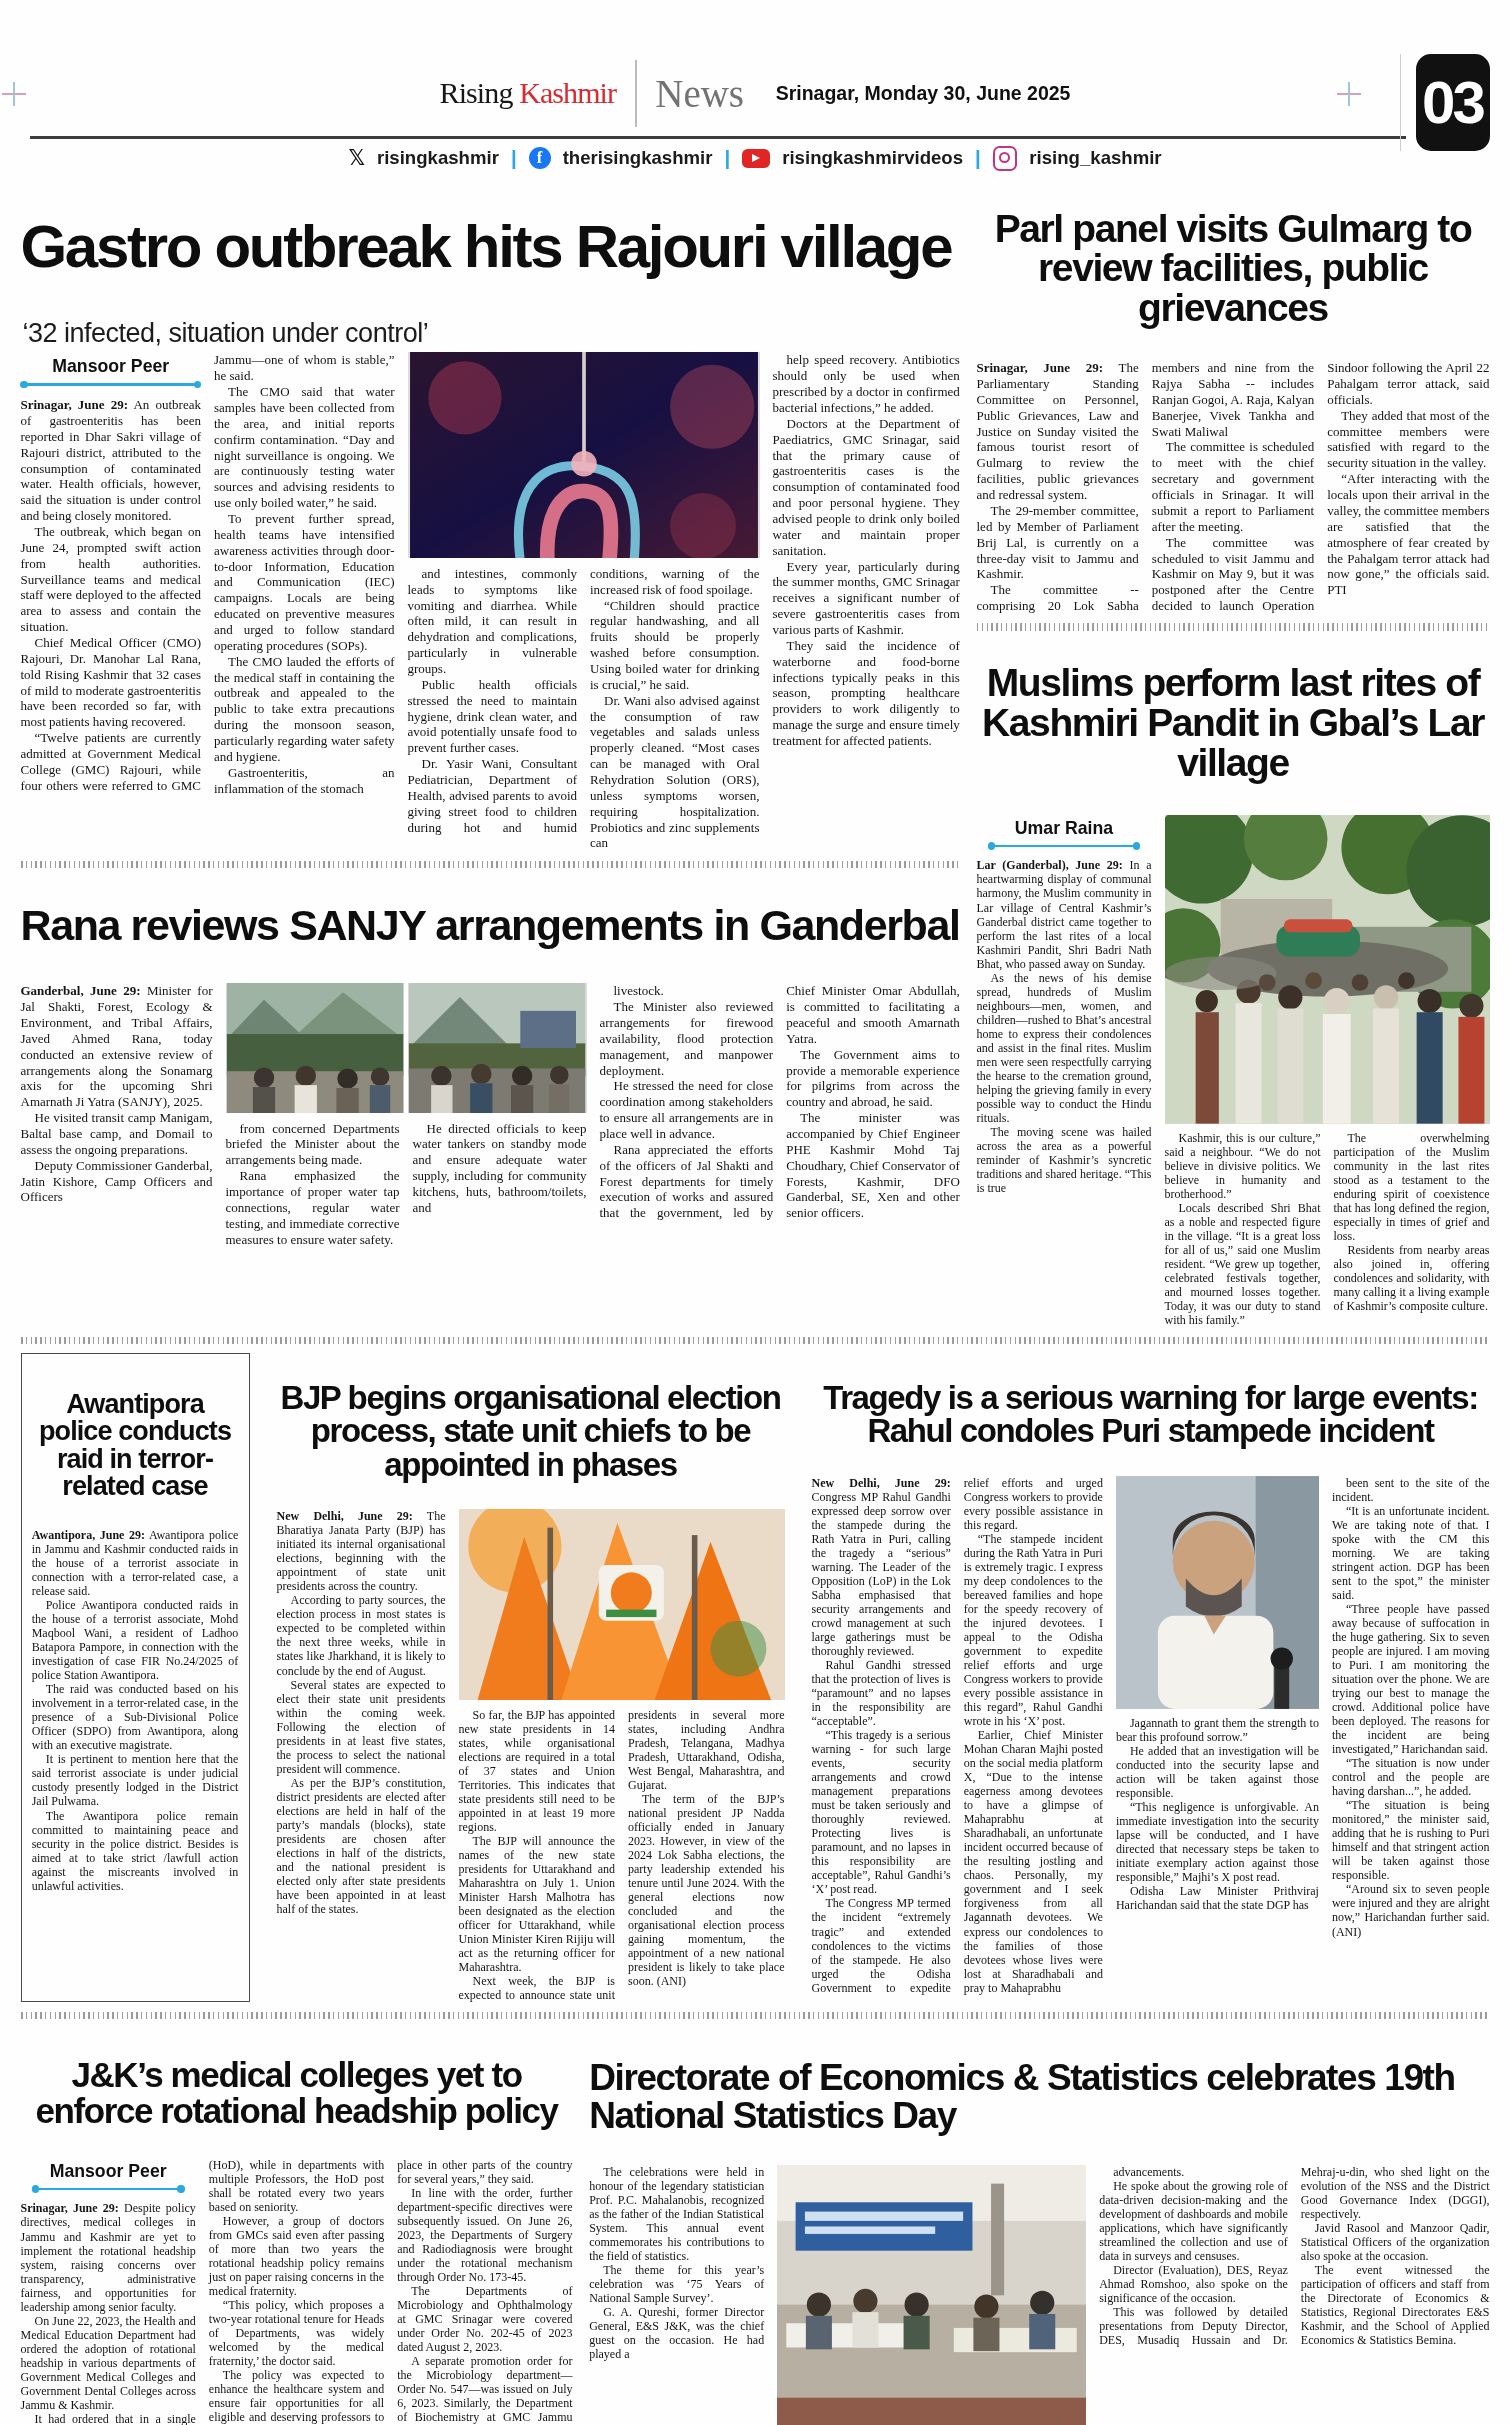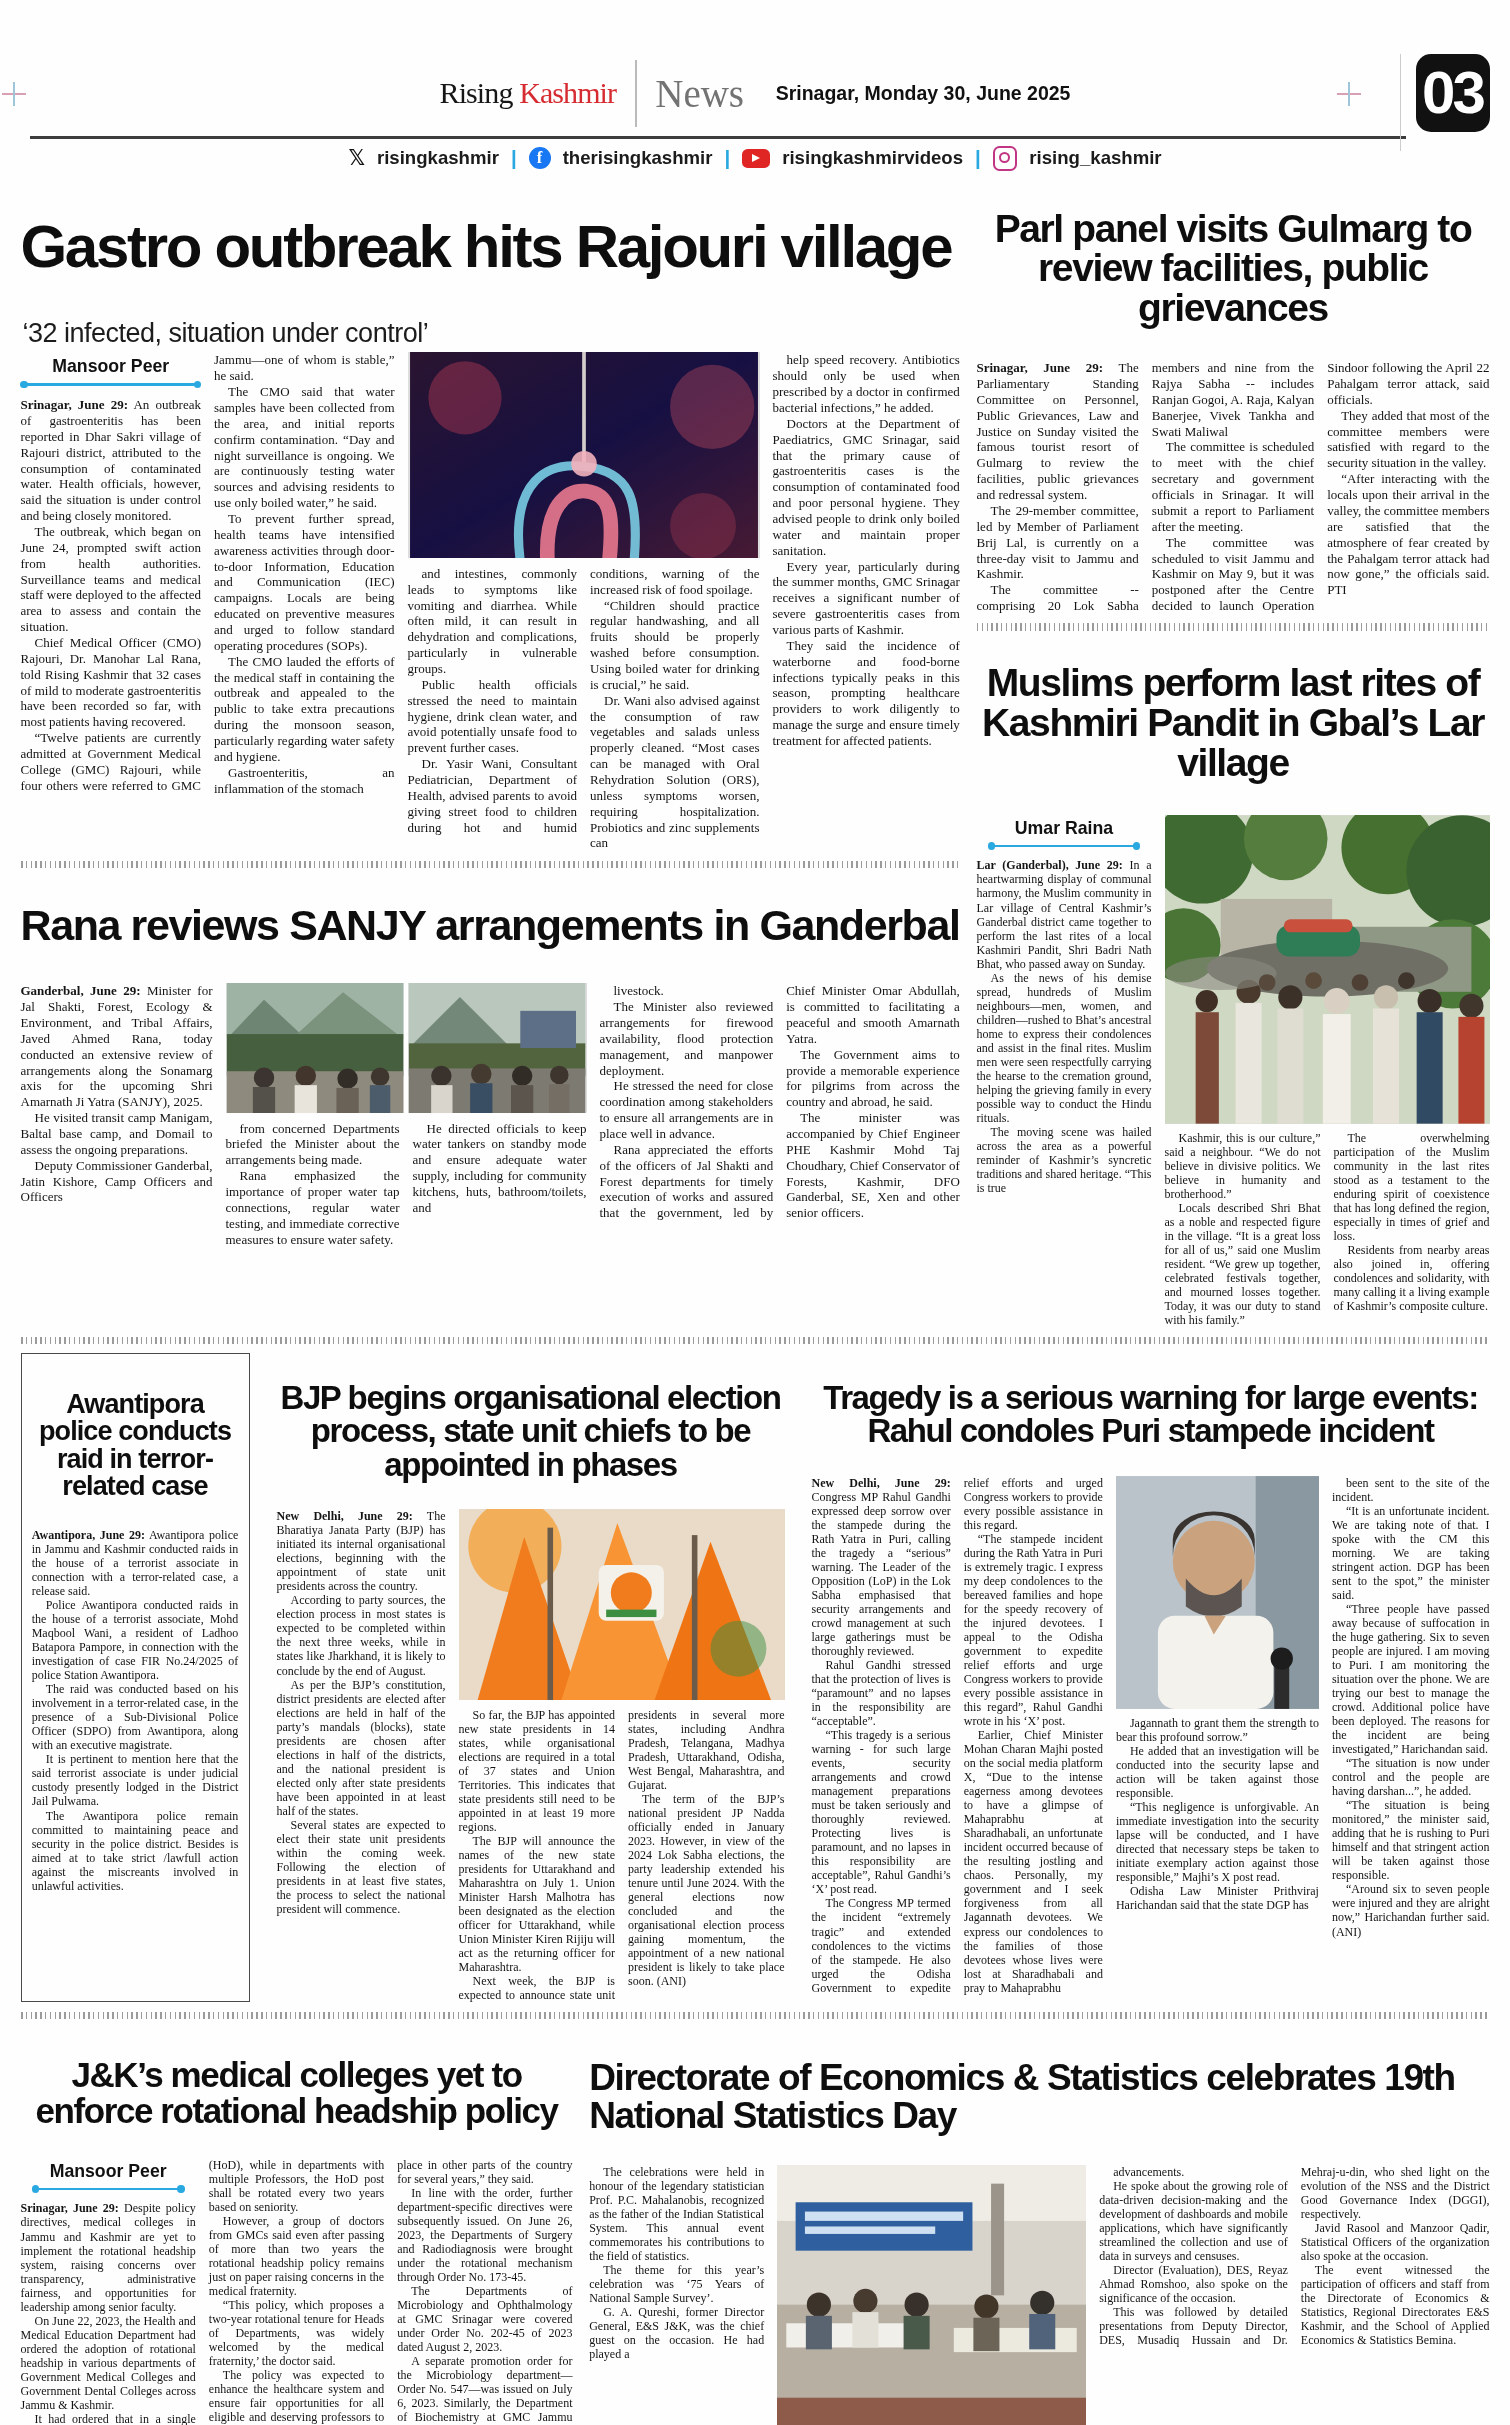--- a/index.html
+++ b/index.html
@@ -9,21 +9,21 @@
 
   
   .masthead{position:relative;display:flex;align-items:center;justify-content:center;
             padding-top:54px;gap:18.6px;}
   .brand{font-family:"Liberation Serif",serif;font-size:30px;letter-spacing:-0.9px;}
   .brand .b1{color:#171717;}
   .brand .b2{color:#d62b31;}
   .mast-div{width:1.9px;height:67px;background:#bbb;}
   .section-name{font-size:39px;color:#737373;font-family:"Liberation Serif",serif;}
   .issue-date{font-family:"Liberation Sans",sans-serif;font-weight:bold;font-size:19.5px;color:#111;margin-left:13px;}
-  .page-num{position:absolute;right:0;top:48px;width:74px;height:78px;background:#111;color:#fff;
+  .page-num{position:absolute;right:0;top:48px;width:74px;height:97px;background:#111;color:#fff;
             border-radius:15px;display:flex;align-items:center;justify-content:center;
             font-family:"Liberation Sans",sans-serif;font-weight:bold;font-size:60px;letter-spacing:-2.8px;}
   .page-num-rule{position:absolute;right:89px;top:48px;width:0.9px;height:97px;background:#ccc;}
   .mast-rule{height:2.8px;background:#3d3d3d;margin:9.3px 84px 0 9.3px;}
   .social-row{display:flex;align-items:center;justify-content:center;gap:12px;margin:7.4px 0 5.6px 0;
               font-family:"Liberation Sans",sans-serif;font-weight:bold;font-size:18.6px;color:#1b1b1b;}
   .social-sep{color:#2aa9e0;font-weight:bold;font-size:20.5px;}
   .icon{display:inline-flex;align-items:center;justify-content:center;}
   .icon-x{font-size:20.5px;color:#111;font-family:"DejaVu Sans",sans-serif;}
   .icon-fb{width:22px;height:22px;border-radius:50%;background:#1877f2;color:#fff;
@@ -330,22 +330,22 @@
       </div>
     </article>
 
     <article>
       <h2 class="headline h-m">BJP begins organisational election process, state unit chiefs to be appointed in phases</h2>
       <div class="bjp-grid">
         <div class="body-sm">
           <div>
             <p class="para lead-para"><span class="dateline">New Delhi, June 29:</span> <span>The Bharatiya Janata Party (BJP) has initiated its internal organisational elections, beginning with the appointment of state unit presidents across the country.</span></p>
           <p class="para">According to party sources, the election process in most states is expected to be completed within the next three weeks, while in states like Jharkhand, it is likely to conclude by the end of August.</p>
+              <p class="para">Several states are expected to elect their state unit presidents within the coming week. Following the election of presidents in at least five states, the process to select the national president will commence.</p>
               <p class="para">As per the BJP’s constitution, district presidents are elected after elections are held in half of the party’s mandals (blocks), state presidents are chosen after elections in half of the districts, and the national president is elected only after state presidents have been appointed in at least half of the states.</p>
-              <p class="para">Several states are expected to elect their state unit presidents within the coming week. Following the election of presidents in at least five states, the process to select the national president will commence.</p>
             </div>
         </div>
         <div>
           <svg class="photo img-pad" viewBox="0 0 350 205" width="326" height="191">
             <rect width="350" height="205" fill="#e9dbc8"></rect>
             <circle cx="60" cy="40" r="50" fill="#f4a23c" opacity="0.8"></circle>
             <polygon points="20,205 70,30 130,205" fill="#f07c1d"></polygon>
             <polygon points="110,205 170,15 240,205" fill="#f89433"></polygon>
             <polygon points="210,205 270,35 335,205" fill="#ef7514"></polygon>
             <rect x="150" y="60" width="70" height="60" rx="8" fill="#f3f1ea"></rect>

